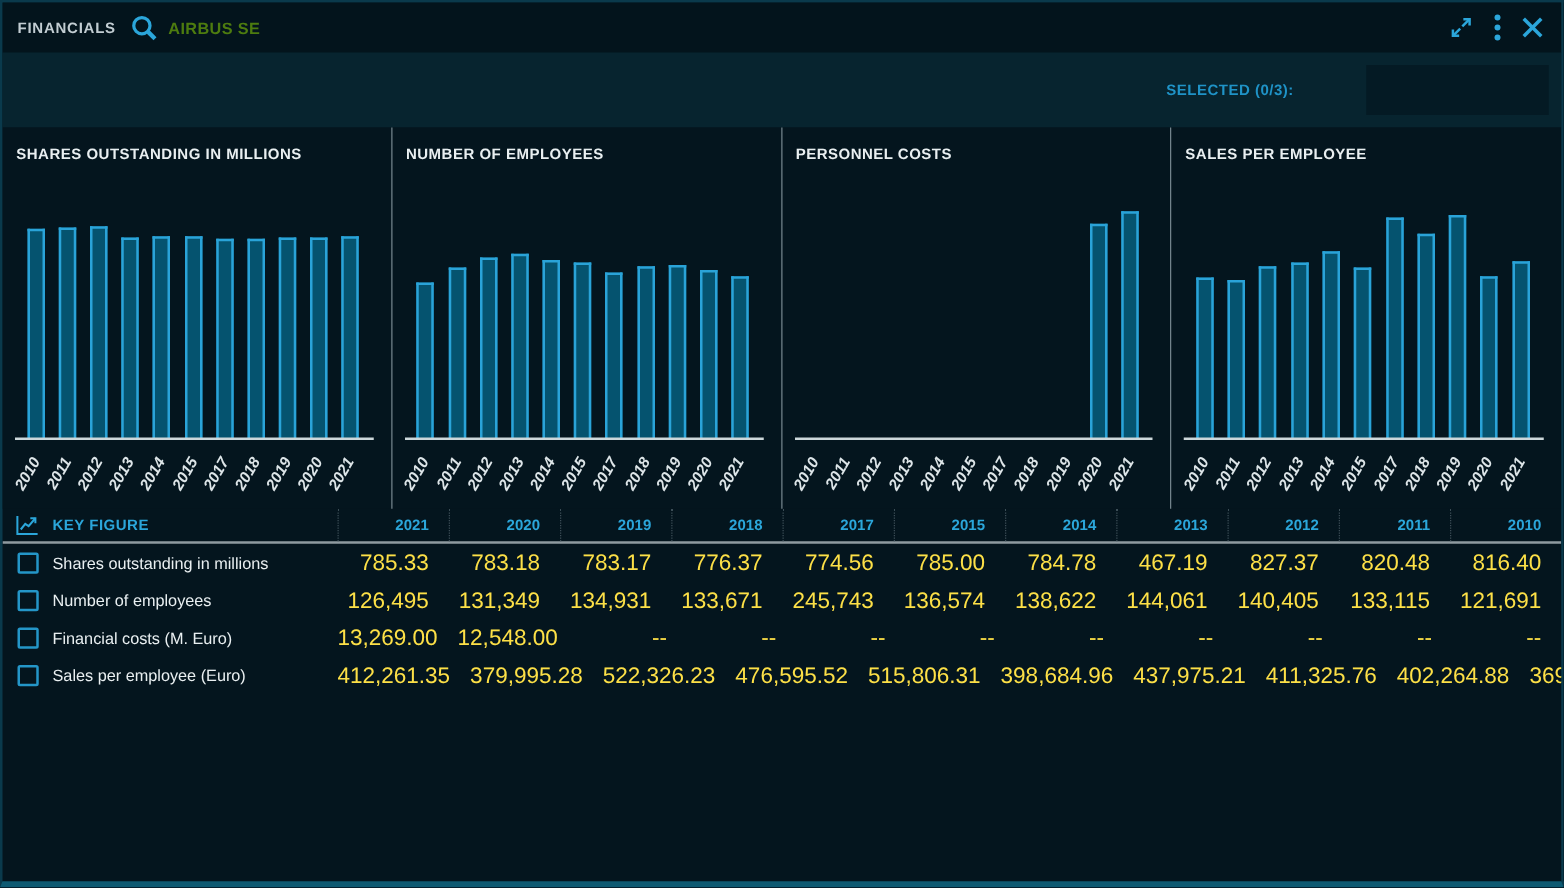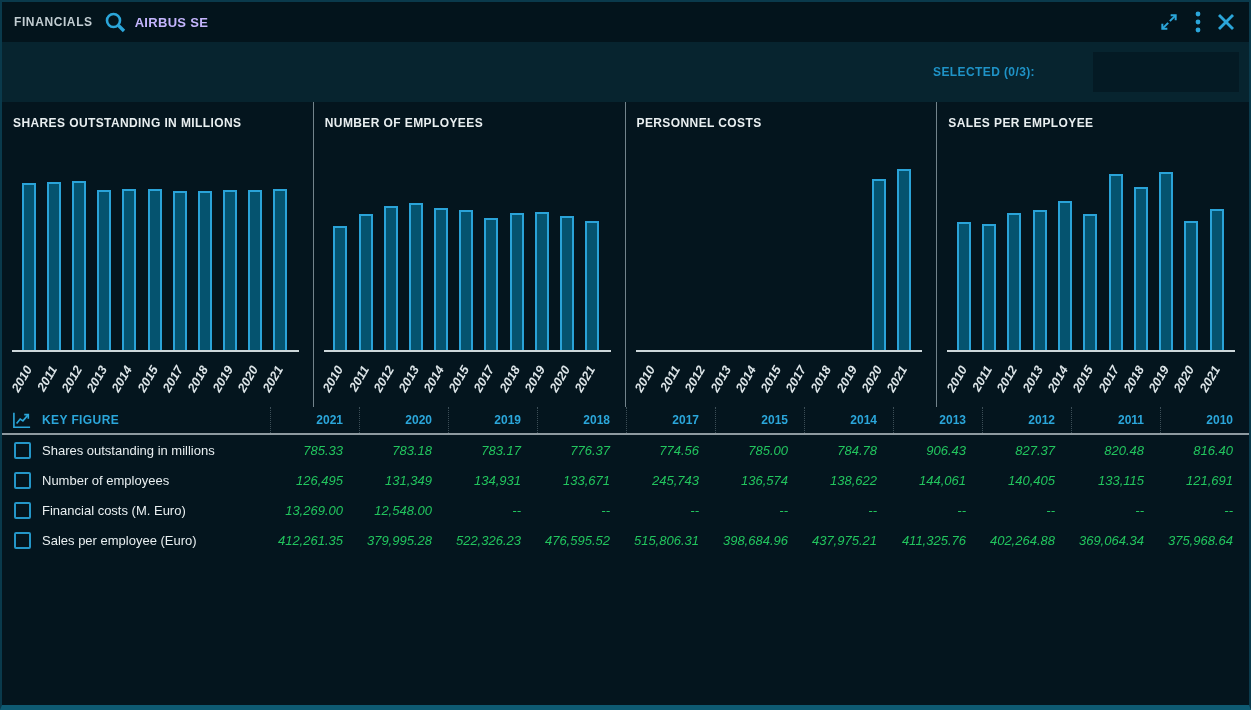--- a/index.html
+++ b/index.html
@@ -18,21 +18,21 @@
   
   .titlebar {
     height:40px; flex:0 0 40px;
     display:flex; align-items:center;
     padding:0 14px 0 12px;
     background:#03141c;
   }
   .app-title { color:#c2cdd2; font-size:12px; font-weight:bold; letter-spacing:.6px; }
   .icon-btn { display:flex; align-items:center; justify-content:center; cursor:pointer; }
   .search-btn { margin:0 8px 0 10px; }
-  .instrument { color:#c4b5fd; font-size:13px; font-weight:bold; letter-spacing:.3px; }
+  .instrument { color:#4d7c0f; font-size:13px; font-weight:bold; letter-spacing:.3px; }
   .chart-select {
     margin-left:20px; display:flex; align-items:center; gap:10px;
     border:1px solid #1f86b4; padding:6px 12px;
     color:#2ba6da; font-size:12px; font-weight:bold; letter-spacing:.5px;
     cursor:pointer; background:transparent;
   }
   .titlebar-right { margin-left:auto; display:flex; align-items:center; gap:16px; }
 
   
   .subbar {
@@ -79,21 +79,21 @@
   }
   .t-row { height:30px; display:flex; align-items:center; }
   .cell-icon { flex:0 0 40px; display:flex; align-items:center; justify-content:center; }
   .cell-label { flex:0 0 228px; color:#2ba6da; font-size:12px; font-weight:bold; letter-spacing:.4px; }
   .t-row .cell-label { color:#e9eff1; font-size:13px; font-weight:normal; letter-spacing:0; }
   .cell-year, .cell-value {
     flex:1 1 0; text-align:right; padding-right:16px;
     color:#2ba6da; font-size:12px; font-weight:bold;
   }
   .cell-year { border-left:1px dotted #3c4e57; align-self:stretch; display:flex; align-items:center; justify-content:flex-end; }
-  .cell-value { color:#22c55e; font-size:13px; font-weight:normal;font-style:italic; }
+  .cell-value { color:#fde047; font-size:18px; font-weight:normal; }
   .checkbox {
     width:17px; height:17px; border:2px solid #2496c8; border-radius:2px;
     background:transparent; cursor:pointer;
   }
 
   .spacer { flex:1 1 auto; }
 
   
   .footerbar {
     height:29px; flex:0 0 29px;
@@ -293,21 +293,21 @@
           <span class="checkbox"></span>
         </span>
         <span class="cell-label">Shares outstanding in millions</span>
         <span class="cell-value">785.33</span>
         <span class="cell-value">783.18</span>
         <span class="cell-value">783.17</span>
         <span class="cell-value">776.37</span>
         <span class="cell-value">774.56</span>
         <span class="cell-value">785.00</span>
         <span class="cell-value">784.78</span>
-        <span class="cell-value">906.43</span>
+        <span class="cell-value">467.19</span>
         <span class="cell-value">827.37</span>
         <span class="cell-value">820.48</span>
         <span class="cell-value">816.40</span>
       </div>
       <div class="t-row">
         <span class="cell-icon">
           <span class="checkbox"></span>
         </span>
         <span class="cell-label">Number of employees</span>
         <span class="cell-value">126,495</span>

